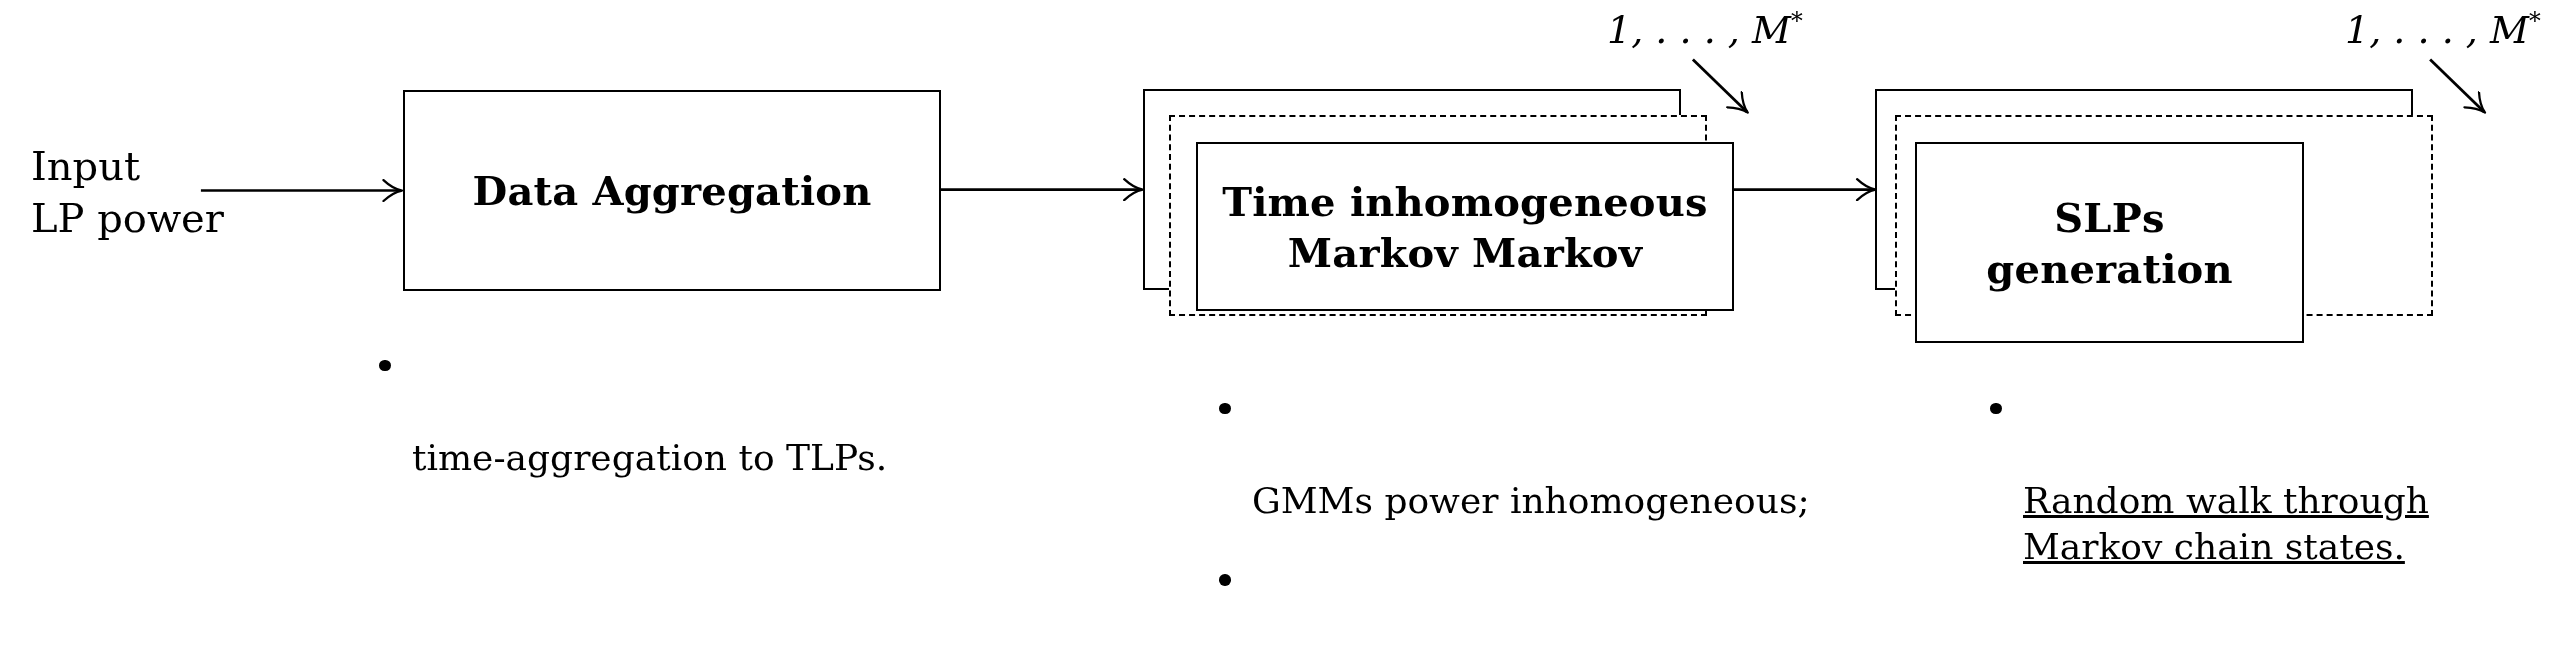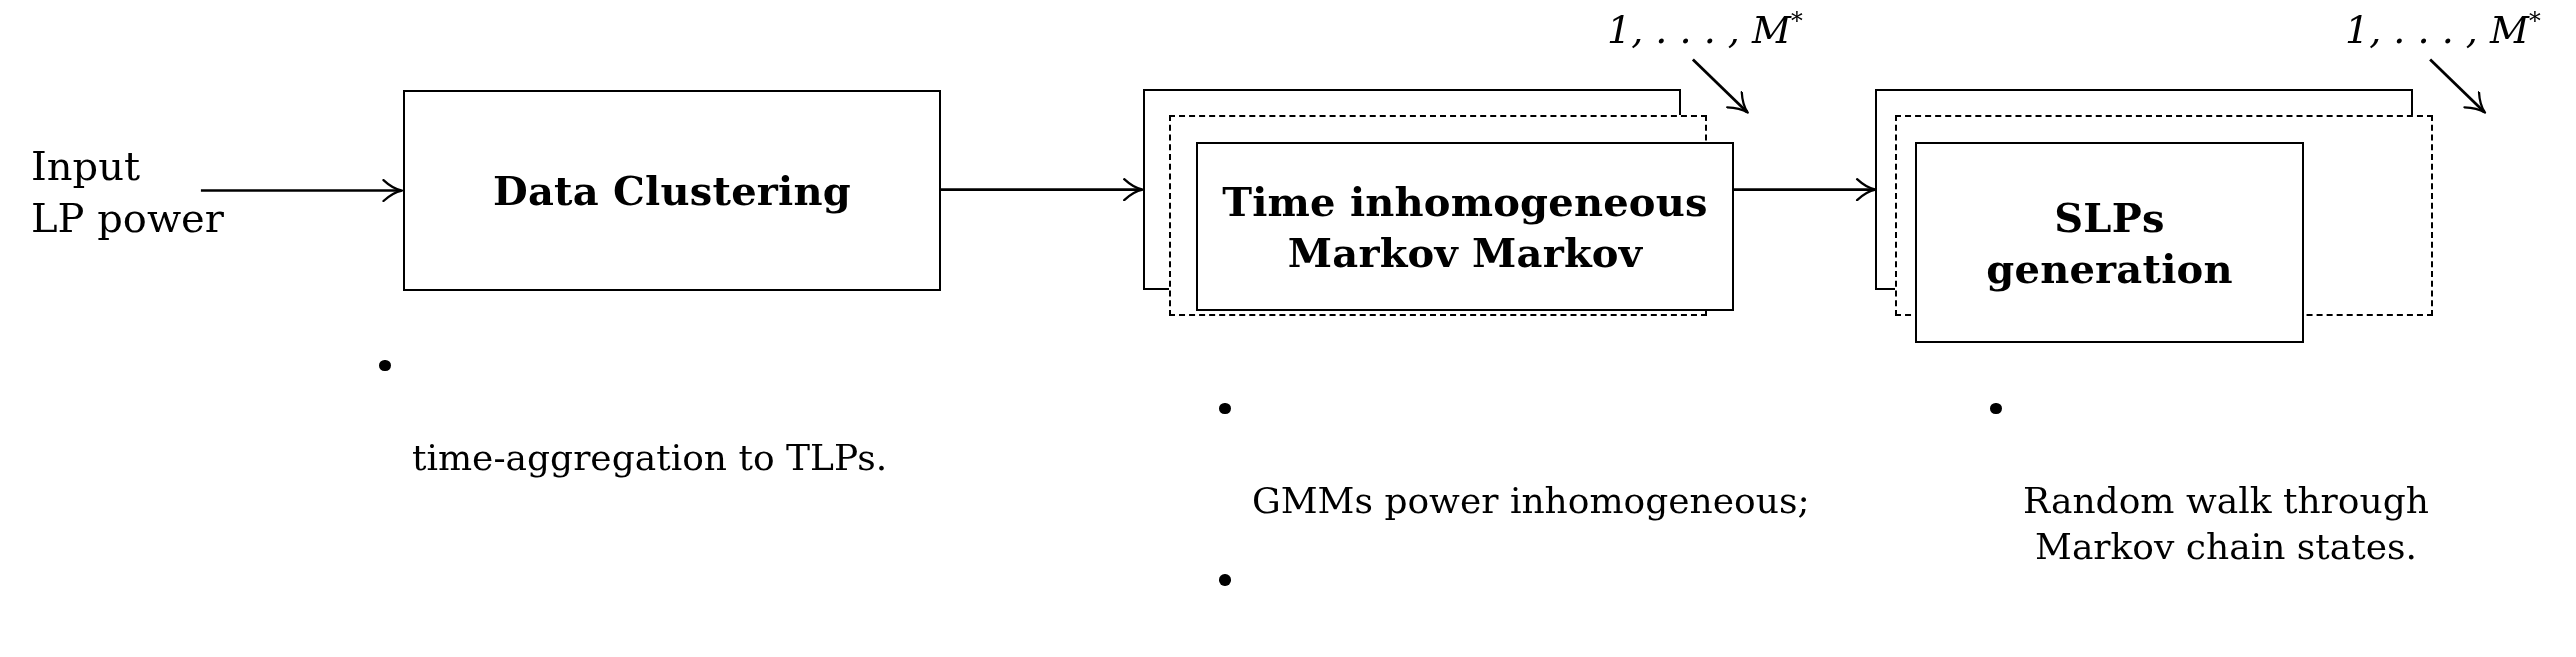--- a/index.html
+++ b/index.html
@@ -54,21 +54,20 @@
     line-height: 1.3;
   }
   .label.center { text-align: left; }
 
   
   .bullets {
     position: absolute;
     list-style: none;
     margin: 0;
     padding: 0;
-    text-align: center;
   }
   .bullets li {
     position: relative;
     padding-left: 38px;
     margin: 0 0 31px 0;
     line-height: 1.3;
     white-space: pre-line;
   }
   .bullets li:last-child { margin-bottom: 0; }
   .bullets li .dot {
@@ -136,21 +135,21 @@
     </g>
   </svg>
 
   <div class="label center" style="left:31px; top:140px; width:171px; font-size:40px;">
     <div>Input</div>
     <div>LP power</div>
   </div>
 
   <div class="box" style="left:403px; top:90px; width:538px; height:201px;">
     <div class="box-title" style="font-size:40px;">
-      <div>Data Clustering</div>
+      <div>Data Aggregation</div>
     </div>
   </div>
 
   <ul class="bullets" style="left:374px; top:341px; font-size:36px;">
     <li>
       <span class="dot"></span>
       <span>time-aggregation to TLPs.</span>
     </li>
 
   </ul>
@@ -196,21 +195,21 @@
         <div>SLPs</div>
         <div>generation</div>
       </div>
     </div>
   </div>
 
   <div class="mlabel" style="left:2345px; top:7px;">
     <span class="mathit">1, . . . , M</span><sup style="font-size:0.62em;">*</sup>
   </div>
 
-  <ul class="bullets" style="left:1985px; top:384px; font-size:36px;">
+  <ul class="bullets" style="left:1985px; top:384px; font-size:36px;text-decoration:underline;">
     <li>
       <span class="dot"></span>
       <span>Random walk through
 Markov chain states.</span>
     </li>
   </ul>
 
 </div>
 
 

